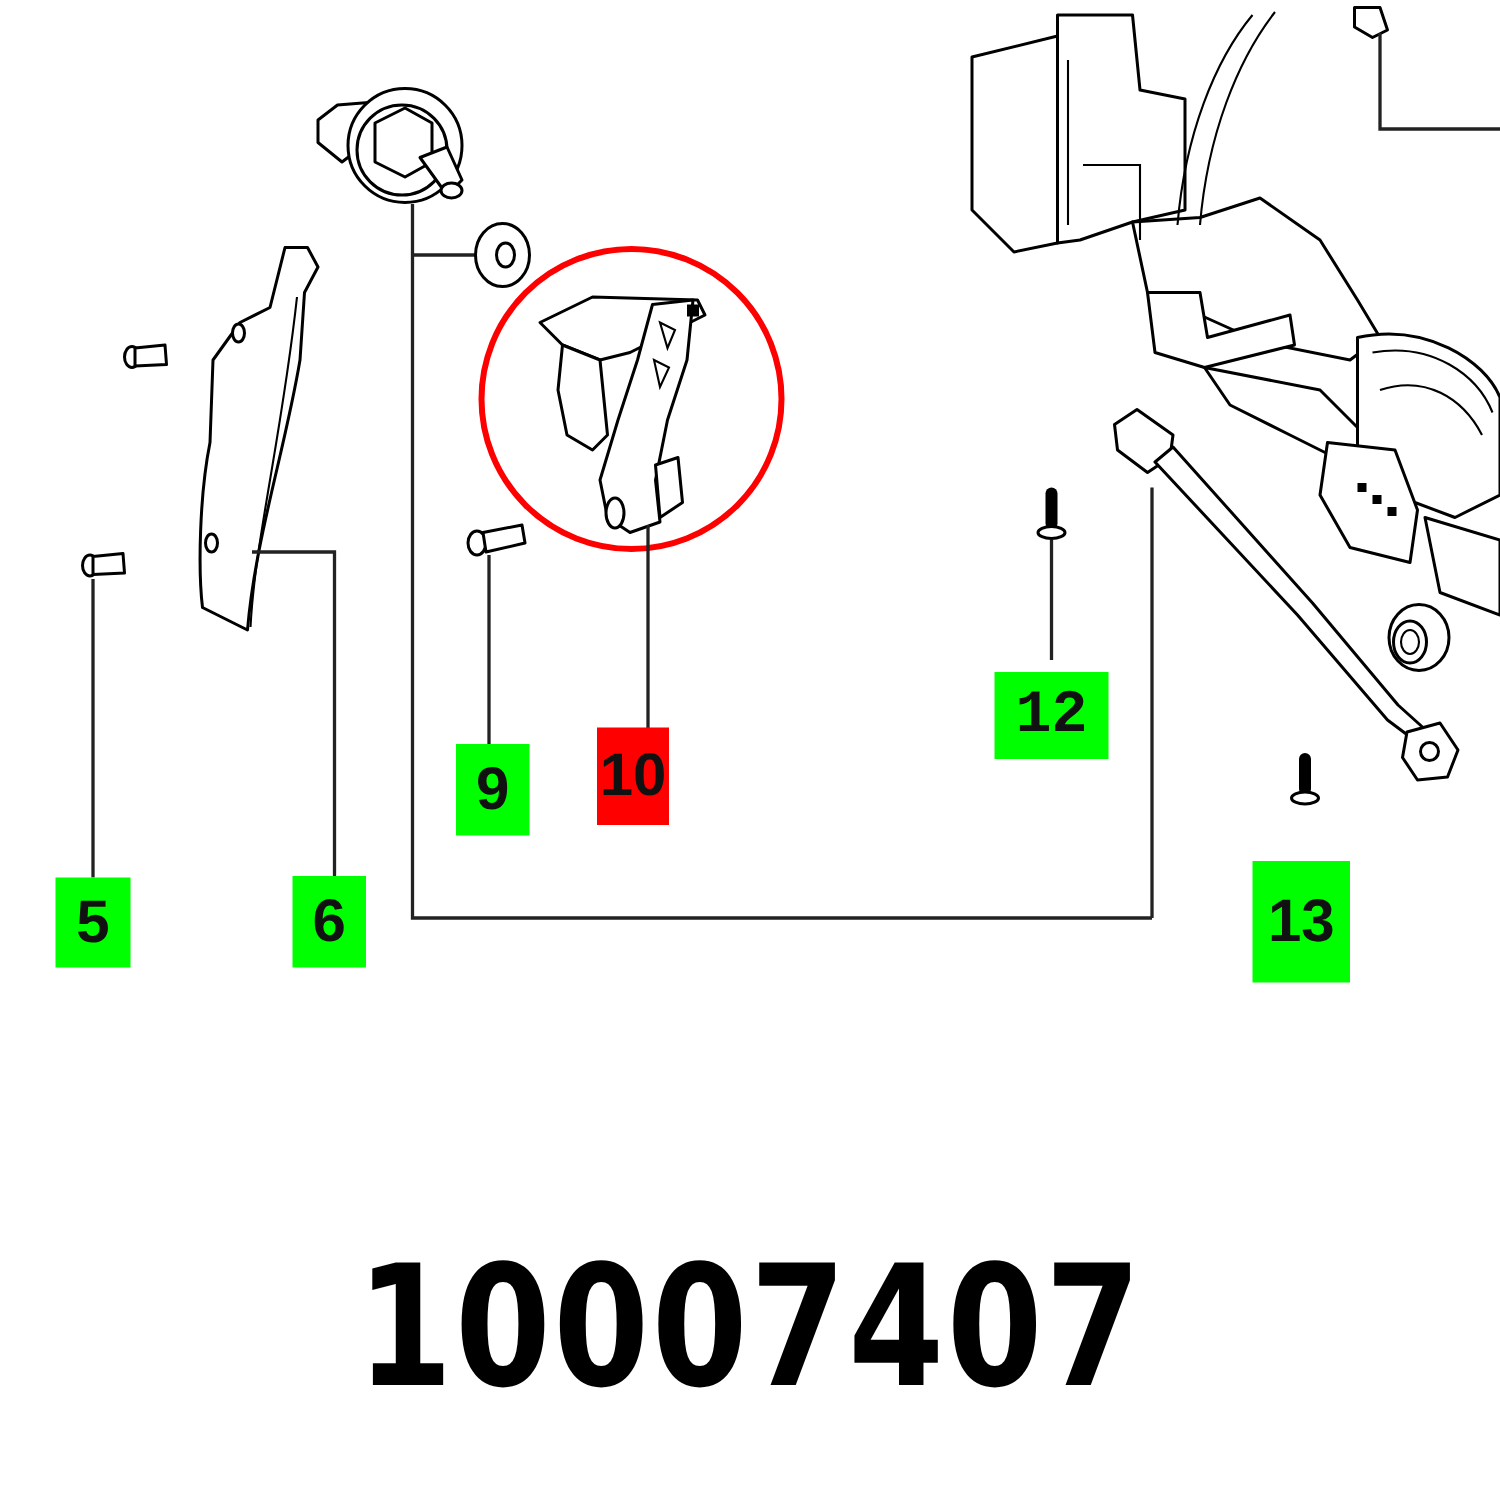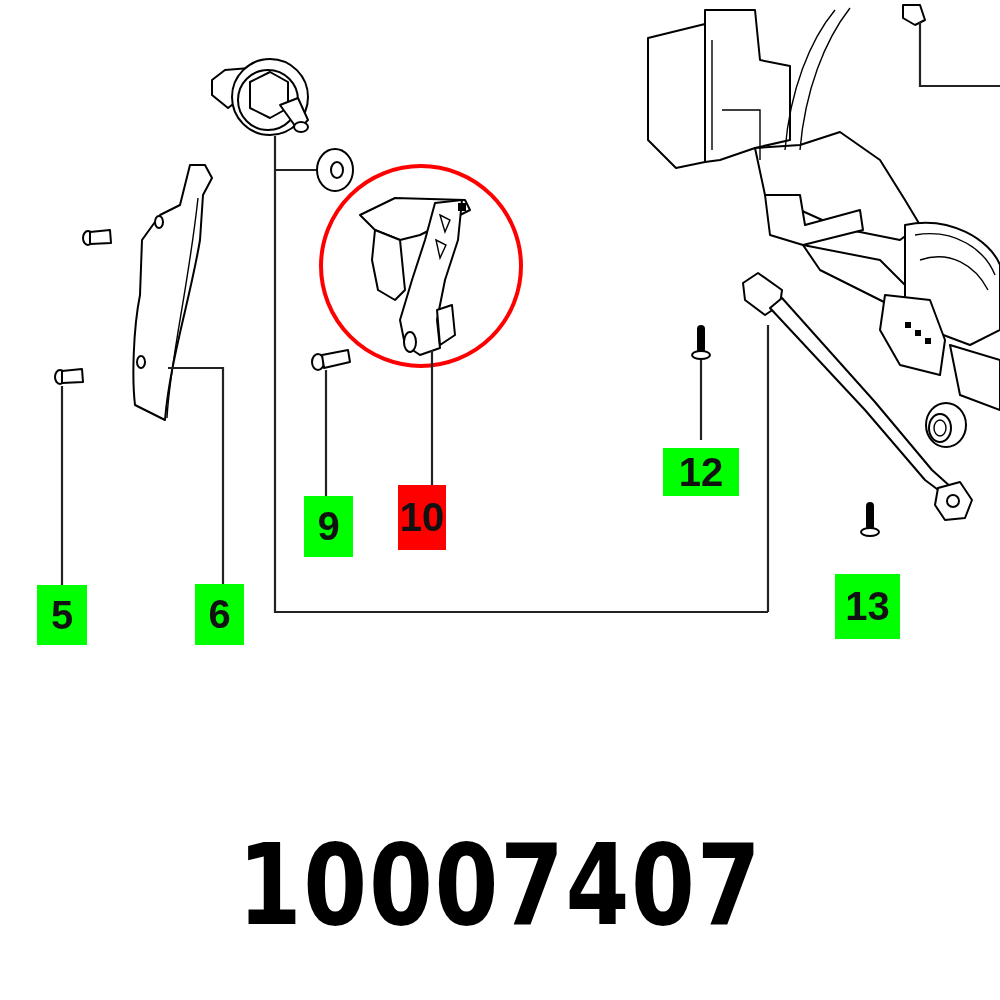--- a/index.html
+++ b/index.html
@@ -118,16 +118,16 @@
     <ellipse cx="60" cy="377" rx="5" ry="7" class="pt"></ellipse>
     <path class="pt" d="M62 371 L82 369 L83 382 L62 383 Z"></path>
     <path class="ln" d="M62 386 L62 585"></path>
   </g>
 </svg>
 
 <div class="callout green" style="left:37px;top:585px;width:50px;height:60px;">5</div>
 <div class="callout green" style="left:195px;top:584px;width:49px;height:61px;">6</div>
 <div class="callout green" style="left:304px;top:496px;width:49px;height:61px;">9</div>
 <div class="callout red" style="left:398px;top:485px;width:48px;height:65px;">10</div>
-<div class="callout green" style="left:663px;top:448px;width:76px;height:48px;">12</div>
-<div class="callout green" style="left:835px;top:574px;width:65px;height:65px;">13</div>
+<div class="callout green" style="left:663px;top:448px;width:76px;height:58px;font-family:Liberation Mono, monospace;">12</div>
+<div class="callout green" style="left:835px;top:574px;width:65px;height:81px;">13</div>
 
 <div class="part-number">10007407</div>
 
 </body></html>

